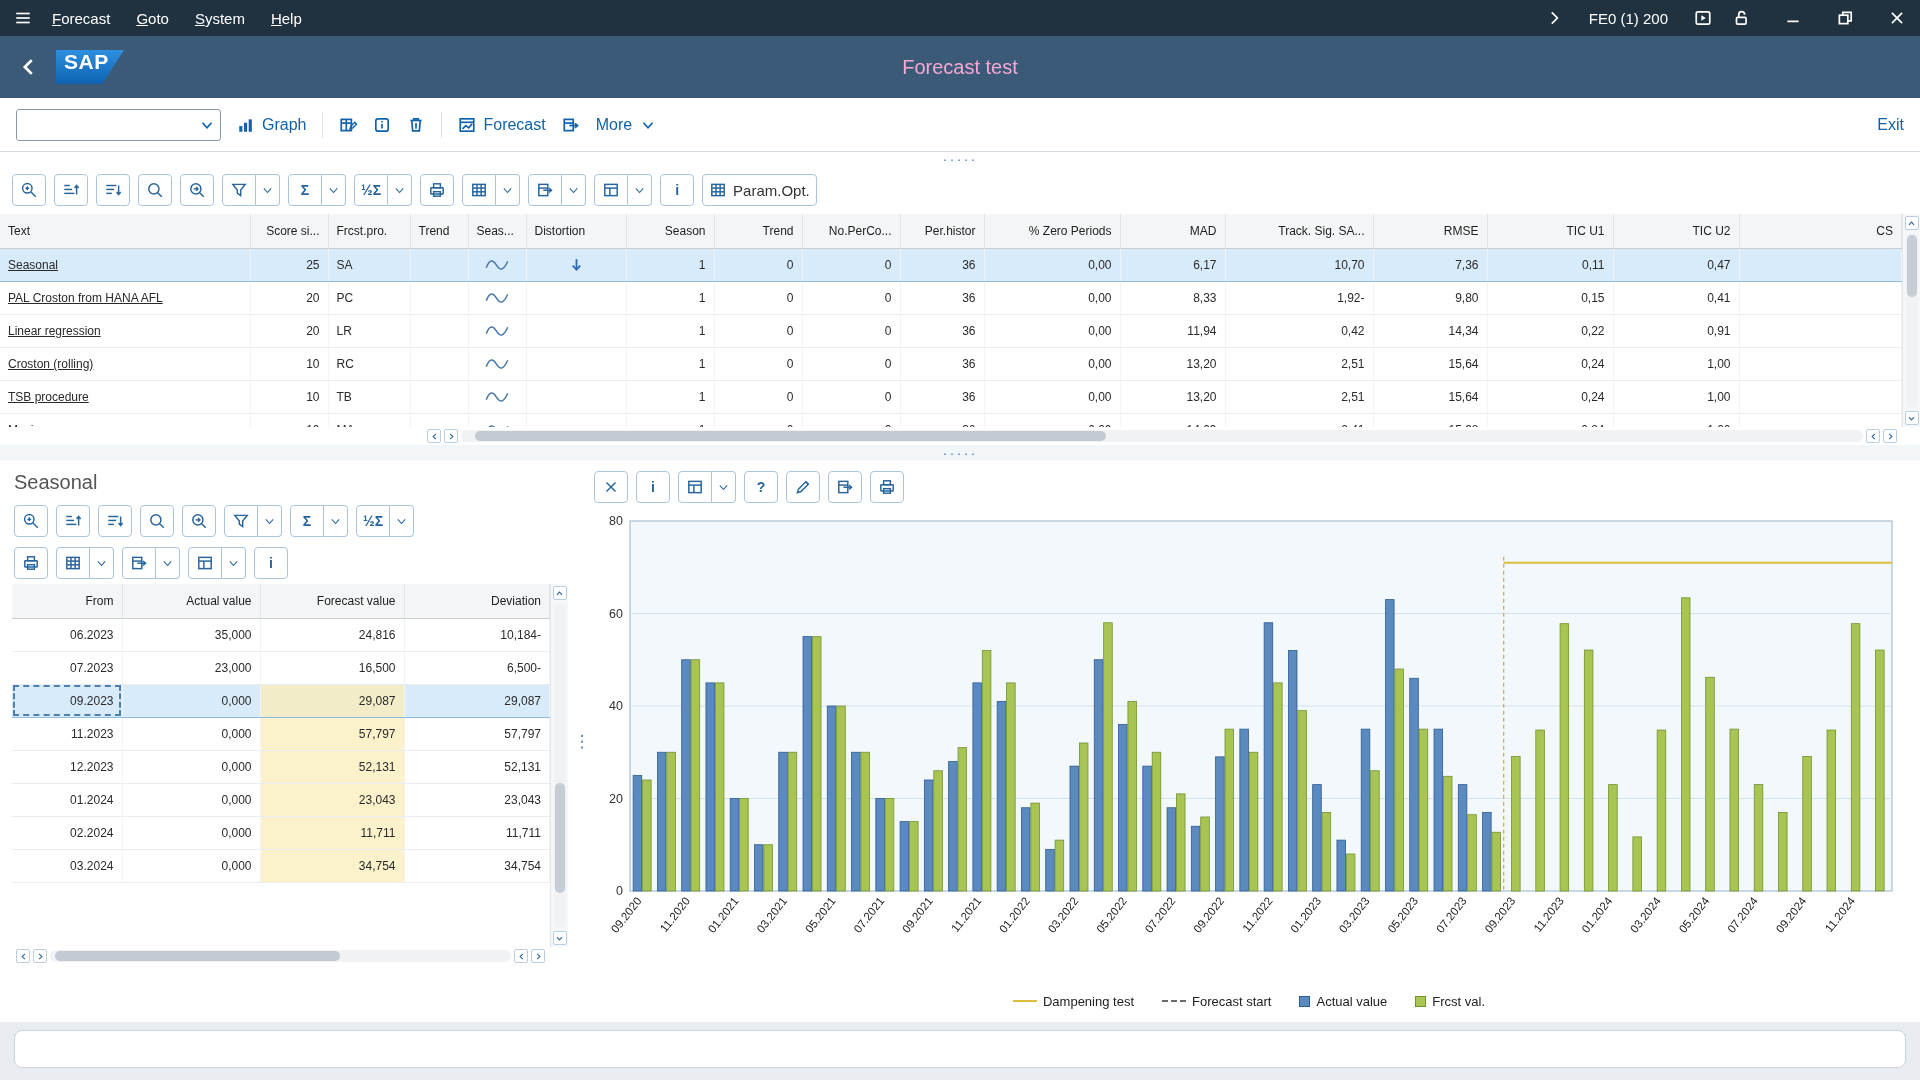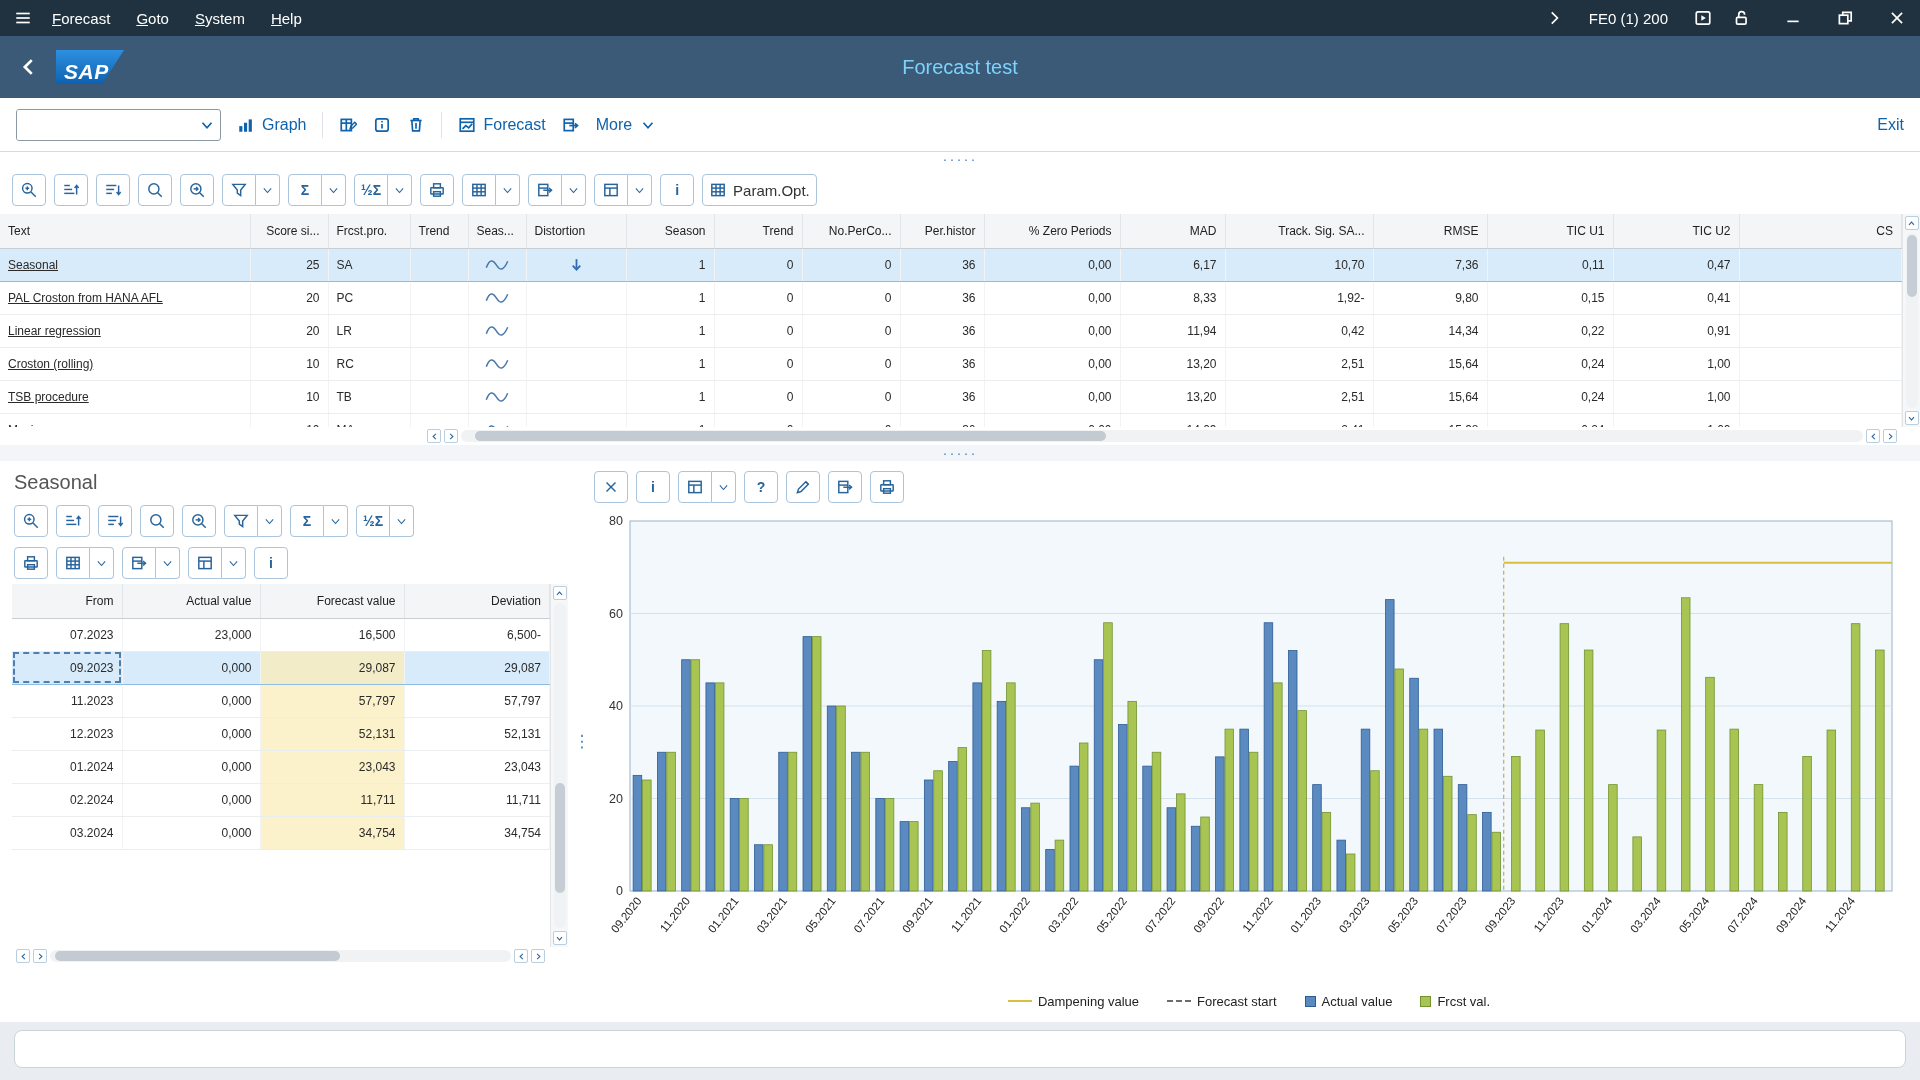--- a/index.html
+++ b/index.html
@@ -14,22 +14,22 @@
   .menus{display:flex;gap:26px}
   .menu-item{cursor:pointer}
   .menu-item u{text-decoration:underline}
   .menubar .spacer{flex:1}
   .sysid{margin:0 6px;white-space:nowrap}
   .winctl{margin-left:14px}
 
   
   .titlebar{height:62px;background:#3a5a78;display:flex;align-items:center;padding:0 18px;position:relative;flex:0 0 auto}
   .back-chev svg{width:22px;height:22px;stroke:#fff;fill:none;stroke-width:2}
-  .sap-logo{margin-left:16px;width:68px;height:34px;background:linear-gradient(180deg,#2e90e0,#0d62b0);clip-path:polygon(0 0,100% 0,68% 100%,0 100%);color:#fff;font-style:italic;font-weight:bold;font-size:21px;display:flex;align-items:flex-end;padding-left:8px;letter-spacing:.5px;cursor:pointer}
-  .page-title{position:absolute;left:50%;transform:translateX(-50%);color:#7dd3fc;font-size:20px;white-space:nowrap}
+  .sap-logo{margin-left:16px;width:68px;height:34px;background:linear-gradient(180deg,#2e90e0,#0d62b0);clip-path:polygon(0 0,100% 0,68% 100%,0 100%);color:#fff;font-weight:bold;font-size:21px;display:flex;align-items:flex-start;padding-left:8px;letter-spacing:.5px;cursor:pointer}
+  .page-title{position:absolute;left:50%;transform:translateX(-50%);color:#f9a8d4;font-size:20px;white-space:nowrap}
 
   
   .app-toolbar{height:54px;background:#fff;border-bottom:1px solid #d3dae0;display:flex;align-items:center;padding:0 16px;gap:16px;color:#0f62ac;font-size:16px;flex:0 0 auto}
   .combo{width:205px;height:32px;border:1px solid #8c98a4;border-radius:3px;display:flex;align-items:stretch;background:#fff;overflow:hidden}
   .combo input{flex:1;border:none;outline:none;padding:0 6px;font:inherit;min-width:0}
   .combo .cchev{width:26px;display:flex;align-items:center;justify-content:center;cursor:pointer}
   .combo .cchev svg,.tool-link svg,.tool-ic svg{width:18px;height:18px;stroke:#0f62ac;fill:none;stroke-width:1.5}
   .tool-link{display:inline-flex;align-items:center;gap:7px;cursor:pointer;white-space:nowrap}
   .tool-ic{display:inline-flex;cursor:pointer}
   .vdiv{width:1px;height:26px;background:#e0e4e8}
@@ -749,20 +749,26 @@
               </colgroup>
               <thead>
                 <tr>
                   <th class="r">From</th>
                   <th class="r">Actual value</th>
                   <th class="r">Forecast value</th>
                   <th class="r">Deviation</th>
                 </tr>
               </thead>
               <tbody>
+                <tr class="">
+                  <td class="r">06.2023</td>
+                  <td class="r">35,000</td>
+                  <td class="r">24,816</td>
+                  <td class="r">10,184-</td>
+                </tr>
                 <tr class="">
                   <td class="r">07.2023</td>
                   <td class="r">23,000</td>
                   <td class="r">16,500</td>
                   <td class="r">6,500-</td>
                 </tr>
                 <tr class="sel">
                   <td class="r focus">09.2023</td>
                   <td class="r">0,000</td>
                   <td class="r fc-cell">29,087</td>
@@ -1022,21 +1028,21 @@
             <text transform="translate(1024.9038461538462,392) rotate(-52)" text-anchor="end" font-size="11.5" fill="#222">01.2024</text>
             <text transform="translate(1073.4423076923076,392) rotate(-52)" text-anchor="end" font-size="11.5" fill="#222">03.2024</text>
             <text transform="translate(1121.9807692307693,392) rotate(-52)" text-anchor="end" font-size="11.5" fill="#222">05.2024</text>
             <text transform="translate(1170.5192307692307,392) rotate(-52)" text-anchor="end" font-size="11.5" fill="#222">07.2024</text>
             <text transform="translate(1219.0576923076924,392) rotate(-52)" text-anchor="end" font-size="11.5" fill="#222">09.2024</text>
             <text transform="translate(1267.5961538461538,392) rotate(-52)" text-anchor="end" font-size="11.5" fill="#222">11.2024</text>
           </svg></div>
       <div class="legend" id="legend">
           <span class="item">
             <span class="leg-line"></span>
-            <span>Dampening value</span>
+            <span>Dampening test</span>
           </span>
           <span class="item">
             <span class="leg-dash"></span>
             <span>Forecast start</span>
           </span>
           <span class="item">
             <span class="leg-box" style="background:#5b8ac0"></span>
             <span>Actual value</span>
           </span>
           <span class="item">

